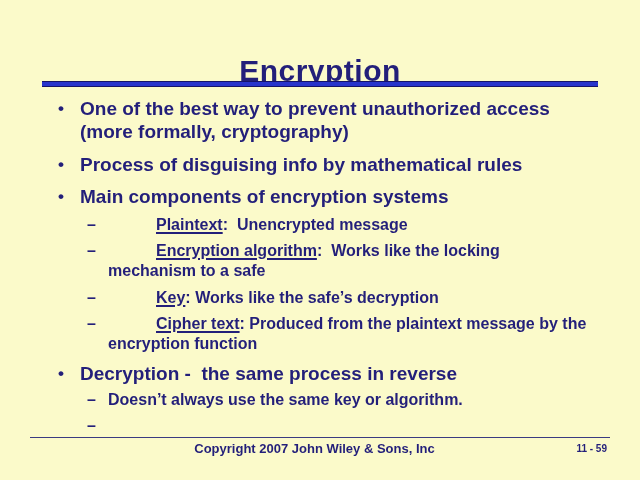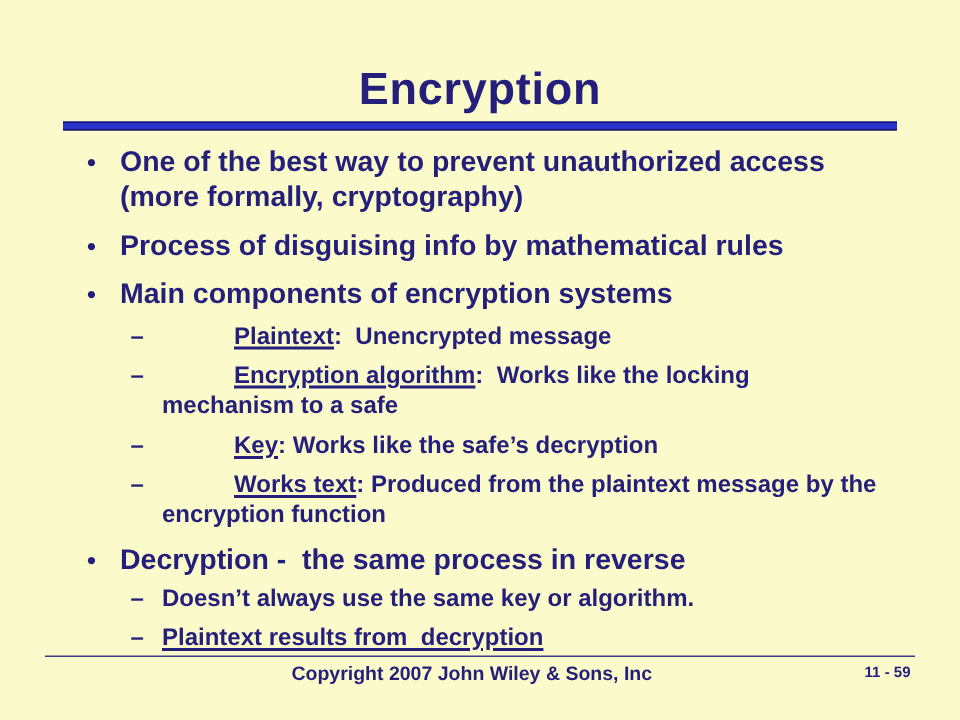--- a/index.html
+++ b/index.html
@@ -5,21 +5,21 @@
   html,body{margin:0;padding:0}
   body{
     width:640px;height:480px;position:relative;overflow:hidden;
     background:#FBFACA;
     color:#231F7A;
     font-family:"Liberation Sans","DejaVu Sans",sans-serif;
     font-weight:bold;
   }
   .slide{position:absolute;inset:0}
   .title{
-    position:absolute;top:42px;left:0;right:0;margin:0;
+    position:absolute;top:42px;left:0;right:0;margin:11px;
     text-align:center;font-size:30px;line-height:36px;font-weight:bold;
     letter-spacing:0.5px;
   }
   .title-rule{
     position:absolute;top:81px;left:42px;width:556px;height:4px;
     background:#2834CB;
     border-top:1px solid #16136B;border-bottom:1px solid #16136B;
   }
   .item{position:absolute}
   .l1{font-size:19px;line-height:23px;left:80px}
@@ -72,35 +72,34 @@
     <span class="term">Encryption algorithm</span><span class="sep">:  </span><span class="bt">Works like the locking mechanism to a safe</span>
   </div>
 
   <div class="item l2" style="top:288px;width:430px">
     <span class="mk">–</span>
     <span class="term">Key</span><span class="sep">: </span><span class="bt">Works like the safe’s decryption</span>
   </div>
 
   <div class="item l2" style="top:314px;width:500px">
     <span class="mk">–</span>
-    <span class="term">Works text</span><span class="sep">: </span><span class="bt">Produced from the plaintext message by the encryption function</span>
+    <span class="term">Cipher text</span><span class="sep">: </span><span class="bt">Produced from the plaintext message by the encryption function</span>
   </div>
 
   <div class="item l1" style="top:362px;width:520px">
     <span class="mk">•</span>
     <span class="bt">Decryption -  the same process in reverse</span>
   </div>
 
   <div class="item l2" style="top:390px;width:430px">
     <span class="mk">–</span>
     <span class="bt">Doesn’t always use the same key or algorithm.</span>
   </div>
 
   <div class="item l2" style="top:416px;width:420px">
     <span class="mk">–</span>
-    <span class="bt u-all">Plaintext results from  decryption</span>
   </div>
 
   <div class="footer-rule"></div>
   <div class="copyright">Copyright 2007 John Wiley &amp; Sons, Inc</div>
   <div class="page-num">11 - 59</div>
 
 </div>
 
 </body></html>

